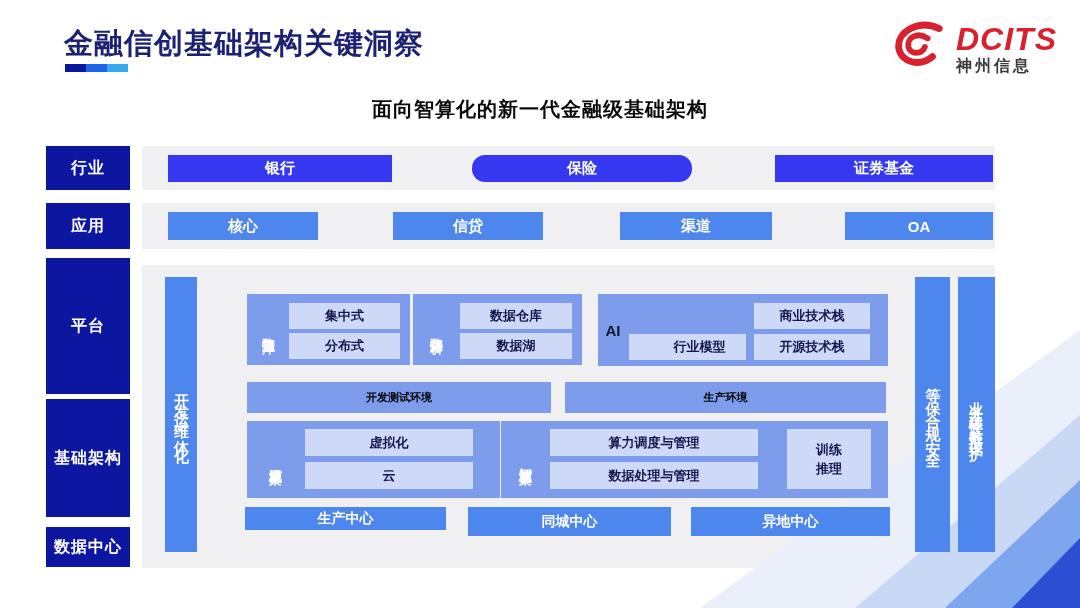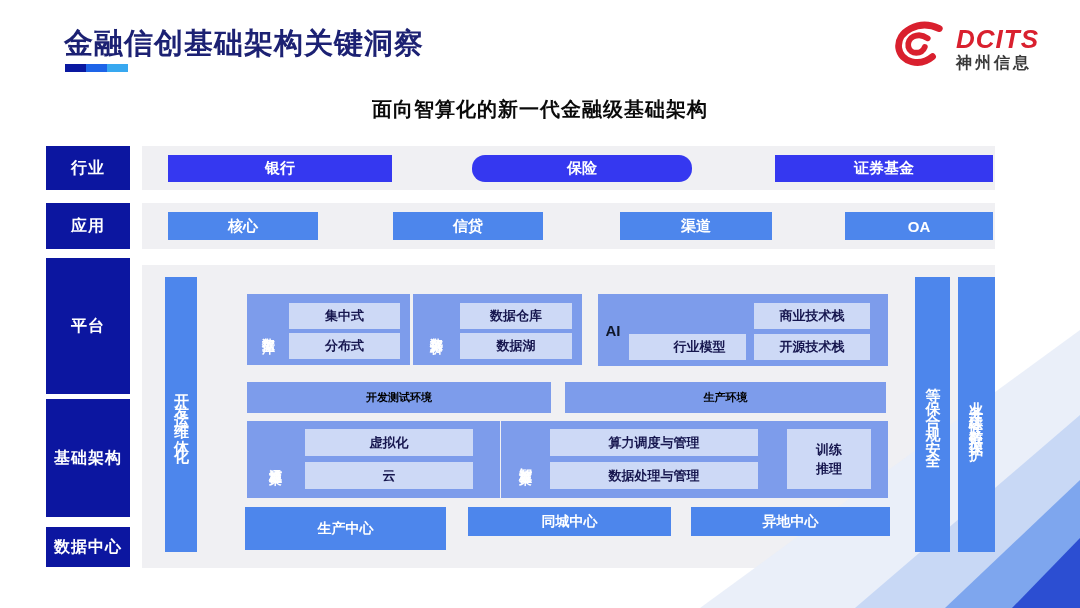--- a/index.html
+++ b/index.html
@@ -8,21 +8,21 @@
     position:relative; width:1080px; height:608px; background:#ffffff;
     overflow:hidden; font-family:"Liberation Sans","DejaVu Sans",sans-serif;
   }
   
   .title { position:absolute; left:64px; top:24px; font-size:29px; font-weight:bold; color:#1c2173; letter-spacing:1px; }
   .underline { position:absolute; left:65px; top:64px; height:8px; display:flex; }
   .underline span { display:block; height:8px; width:21px; }
   .u1 { background:#0a18a0; } .u2 { background:#1e64e8; } .u3 { background:#38a8f0; }
   .logo { position:absolute; left:890px; top:18px; width:175px; height:60px; display:flex; align-items:center; }
   .logo-texts { margin-left:8px; display:flex; flex-direction:column; line-height:1; }
-  .brand { color:#d9202e; font-size:26px; font-weight:bold; font-style:italic; letter-spacing:1px; }
+  .brand { color:#d9202e; font-size:32px; font-weight:bold; font-style:italic; letter-spacing:1px; }
   .company { color:#3a3a3a; font-size:16px; font-weight:bold; letter-spacing:3px; margin-top:3px; }
   .subtitle { position:absolute; left:0; top:96px; width:1080px; text-align:center; font-size:20px; font-weight:bold; color:#0a0a0a; letter-spacing:1px; }
   
   .rowlabel { position:absolute; left:46px; width:84px; background:#0c16a0; color:#fff; font-weight:bold; font-size:16px; display:flex; align-items:center; justify-content:center; letter-spacing:1px; }
   
   .strip { position:absolute; left:142px; width:853px; background:#f0f0f3; }
   .panel { position:absolute; left:142px; top:265px; width:853px; height:303px; background:#f0f0f3; }
   .panel > div { position:absolute; z-index:2; }
   
   .bbox { position:absolute; display:flex; align-items:center; justify-content:center; color:#fff; font-weight:bold; }
@@ -137,21 +137,21 @@
       <div class="lite" style="left:49px;top:8px;width:208px;height:27px;">算力调度与管理</div>
       <div class="lite" style="left:49px;top:41px;width:208px;height:27px;">数据处理与管理</div>
       <div class="lite" style="left:286px;top:8px;width:84px;height:60px;">
         <span class="stack">
           <span>训练</span>
           <span>推理</span>
         </span>
       </div>
     </div>
 
-    <div class="center-box" style="left:103px;top:242px;width:201px;height:43px;">生产中心</div>
+    <div class="center-box" style="left:103px;top:242px;width:201px;height:23px;">生产中心</div>
     <div class="center-box" style="left:326px;top:242px;width:203px;height:29px;">同城中心</div>
     <div class="center-box" style="left:549px;top:242px;width:199px;height:29px;">异地中心</div>
 
     <div class="vbar" style="left:773px;top:12px;width:35px;height:275px;">
       <span class="vt sec-t">等保合规安全</span>
     </div>
     <div class="vbar" style="left:816px;top:12px;width:37px;height:275px;">
       <span class="vt cont-t">业务连续性及数据保护</span>
     </div>
 

